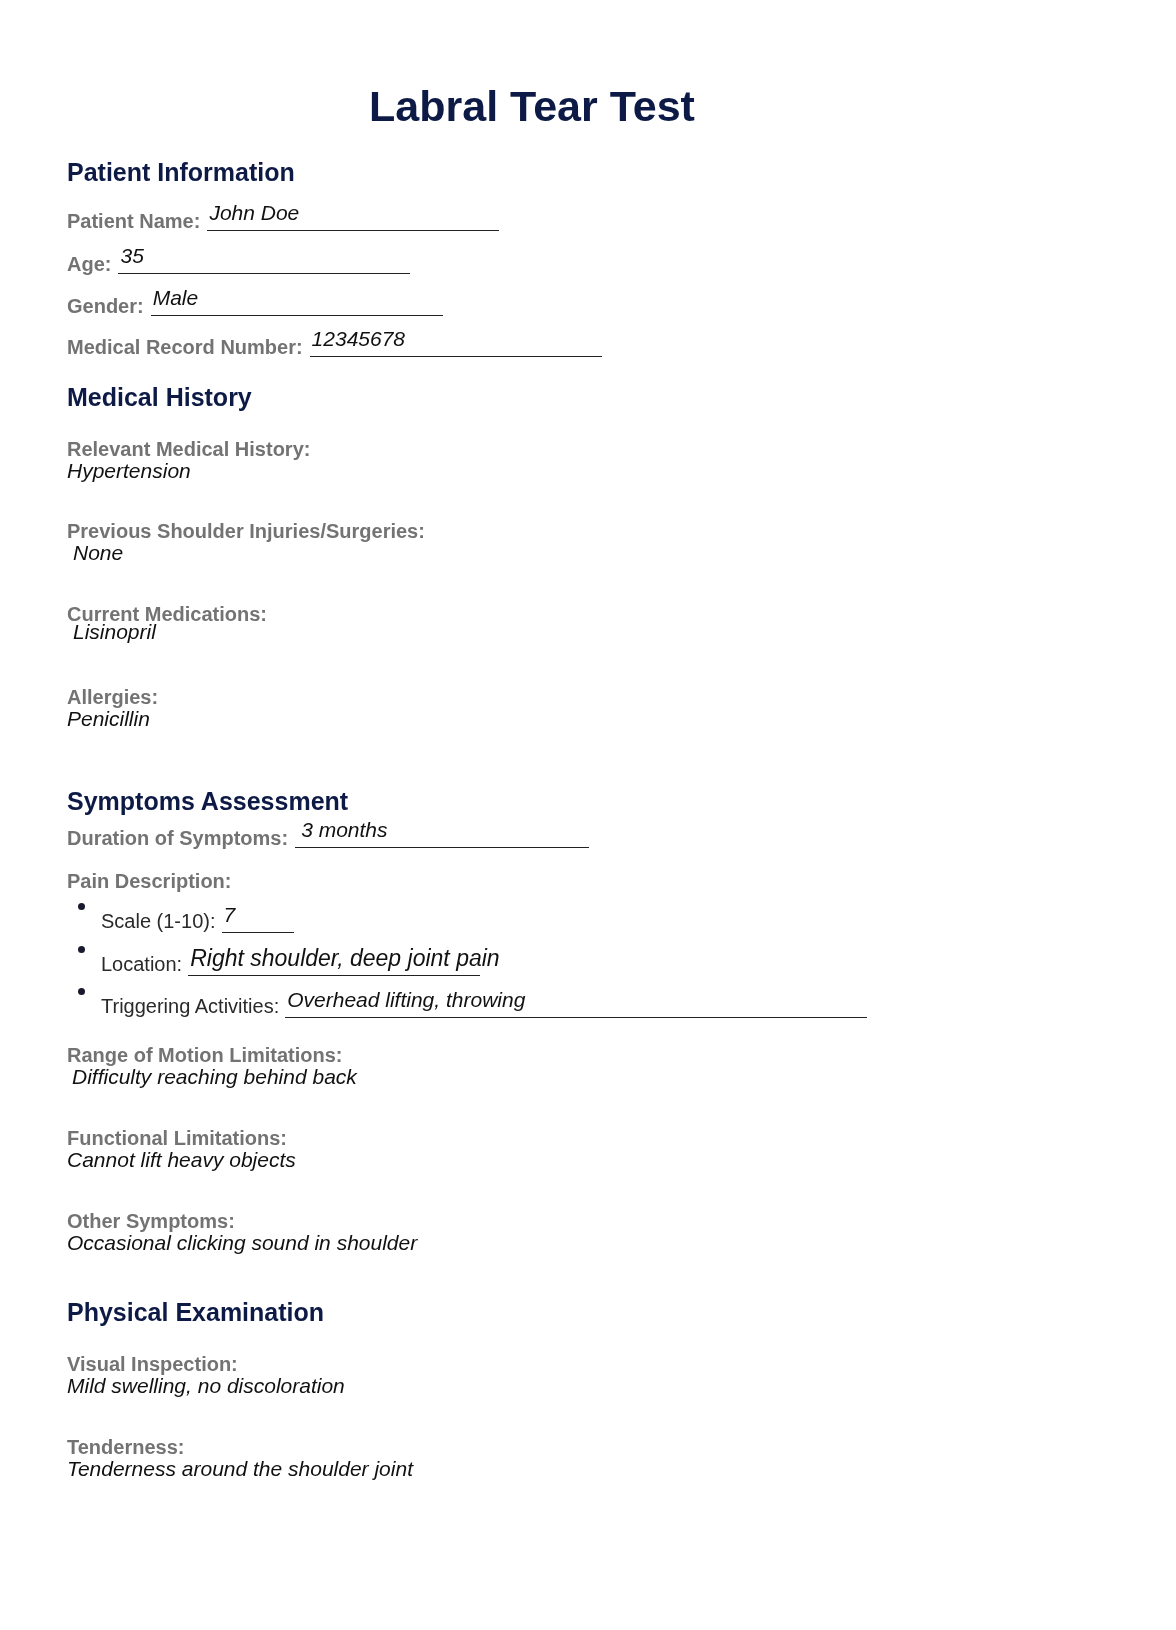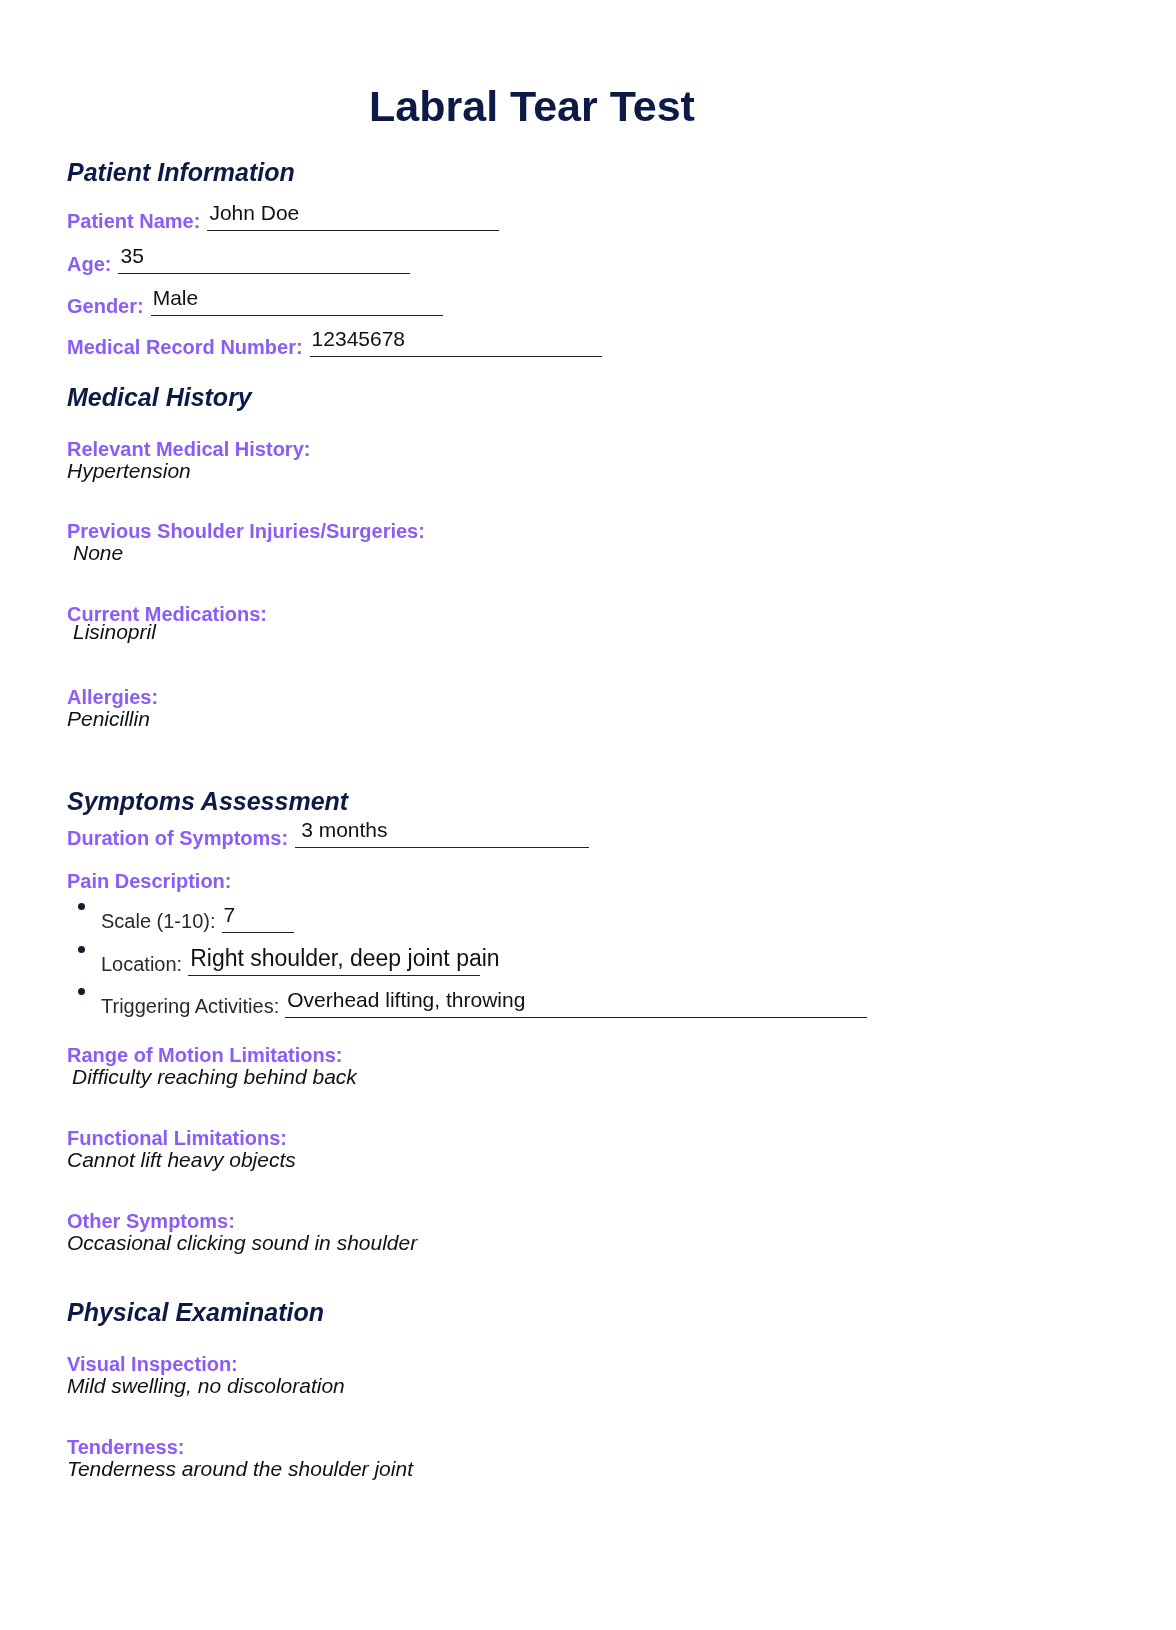--- a/index.html
+++ b/index.html
@@ -1,22 +1,22 @@
 <!DOCTYPE html>
 <html><head>
 <meta charset="utf-8">
 <style>
   html, body { margin: 0; padding: 0; background: #ffffff; }
   body { width: 1176px; height: 1630px; position: relative; font-family: "Liberation Sans", sans-serif; color: #1a1a1a; overflow: hidden; }
   .title { position: absolute; top: 82px; left: 0; width: 1064px; text-align: center; font-size: 43px; font-weight: bold; color: #0d1a45; margin: 0; }
-  .h2 { position: absolute; left: 67px; font-size: 25px; font-weight: bold; color: #0d1a45; margin: 0; font-style: italic; }
-  .lbl { font-weight: bold; font-size: 20px; color: #8b5cf6; }
+  .h2 { position: absolute; left: 67px; font-size: 25px; font-weight: bold; color: #0d1a45; margin: 0; }
+  .lbl { font-weight: bold; font-size: 20px; color: #737373; }
   .row { position: absolute; left: 67px; display: flex; align-items: flex-end; white-space: nowrap; }
   .field { display: inline-block; border-bottom: 1.5px solid #222; font-size: 21px; color: #111; padding-left: 2px; margin-left: 7px; position: relative; top: -2px; line-height: 1; height: 24px; }
-  .field span { position: relative; top: -4px; }
+  .field span { position: relative; top: -4px; font-style: italic; }
   .block { position: absolute; left: 67px; }
   .block .lbl { display: block; line-height: 22px; }
   .block .val { display: block; font-size: 21px; color: #111; line-height: 22px; font-style: italic; }
   .bul { position: absolute; left: 78px; display: flex; white-space: nowrap; font-size: 20px; color: #2a2a2a; }
   .dot { width: 7px; height: 7px; background: #1a1a2e; border-radius: 50%; display: inline-block; margin-right: 16px; position: relative; top: -7px; }
 </style>
 </head>
 <body>
 
 <h1 class="title">Labral Tear Test</h1>

